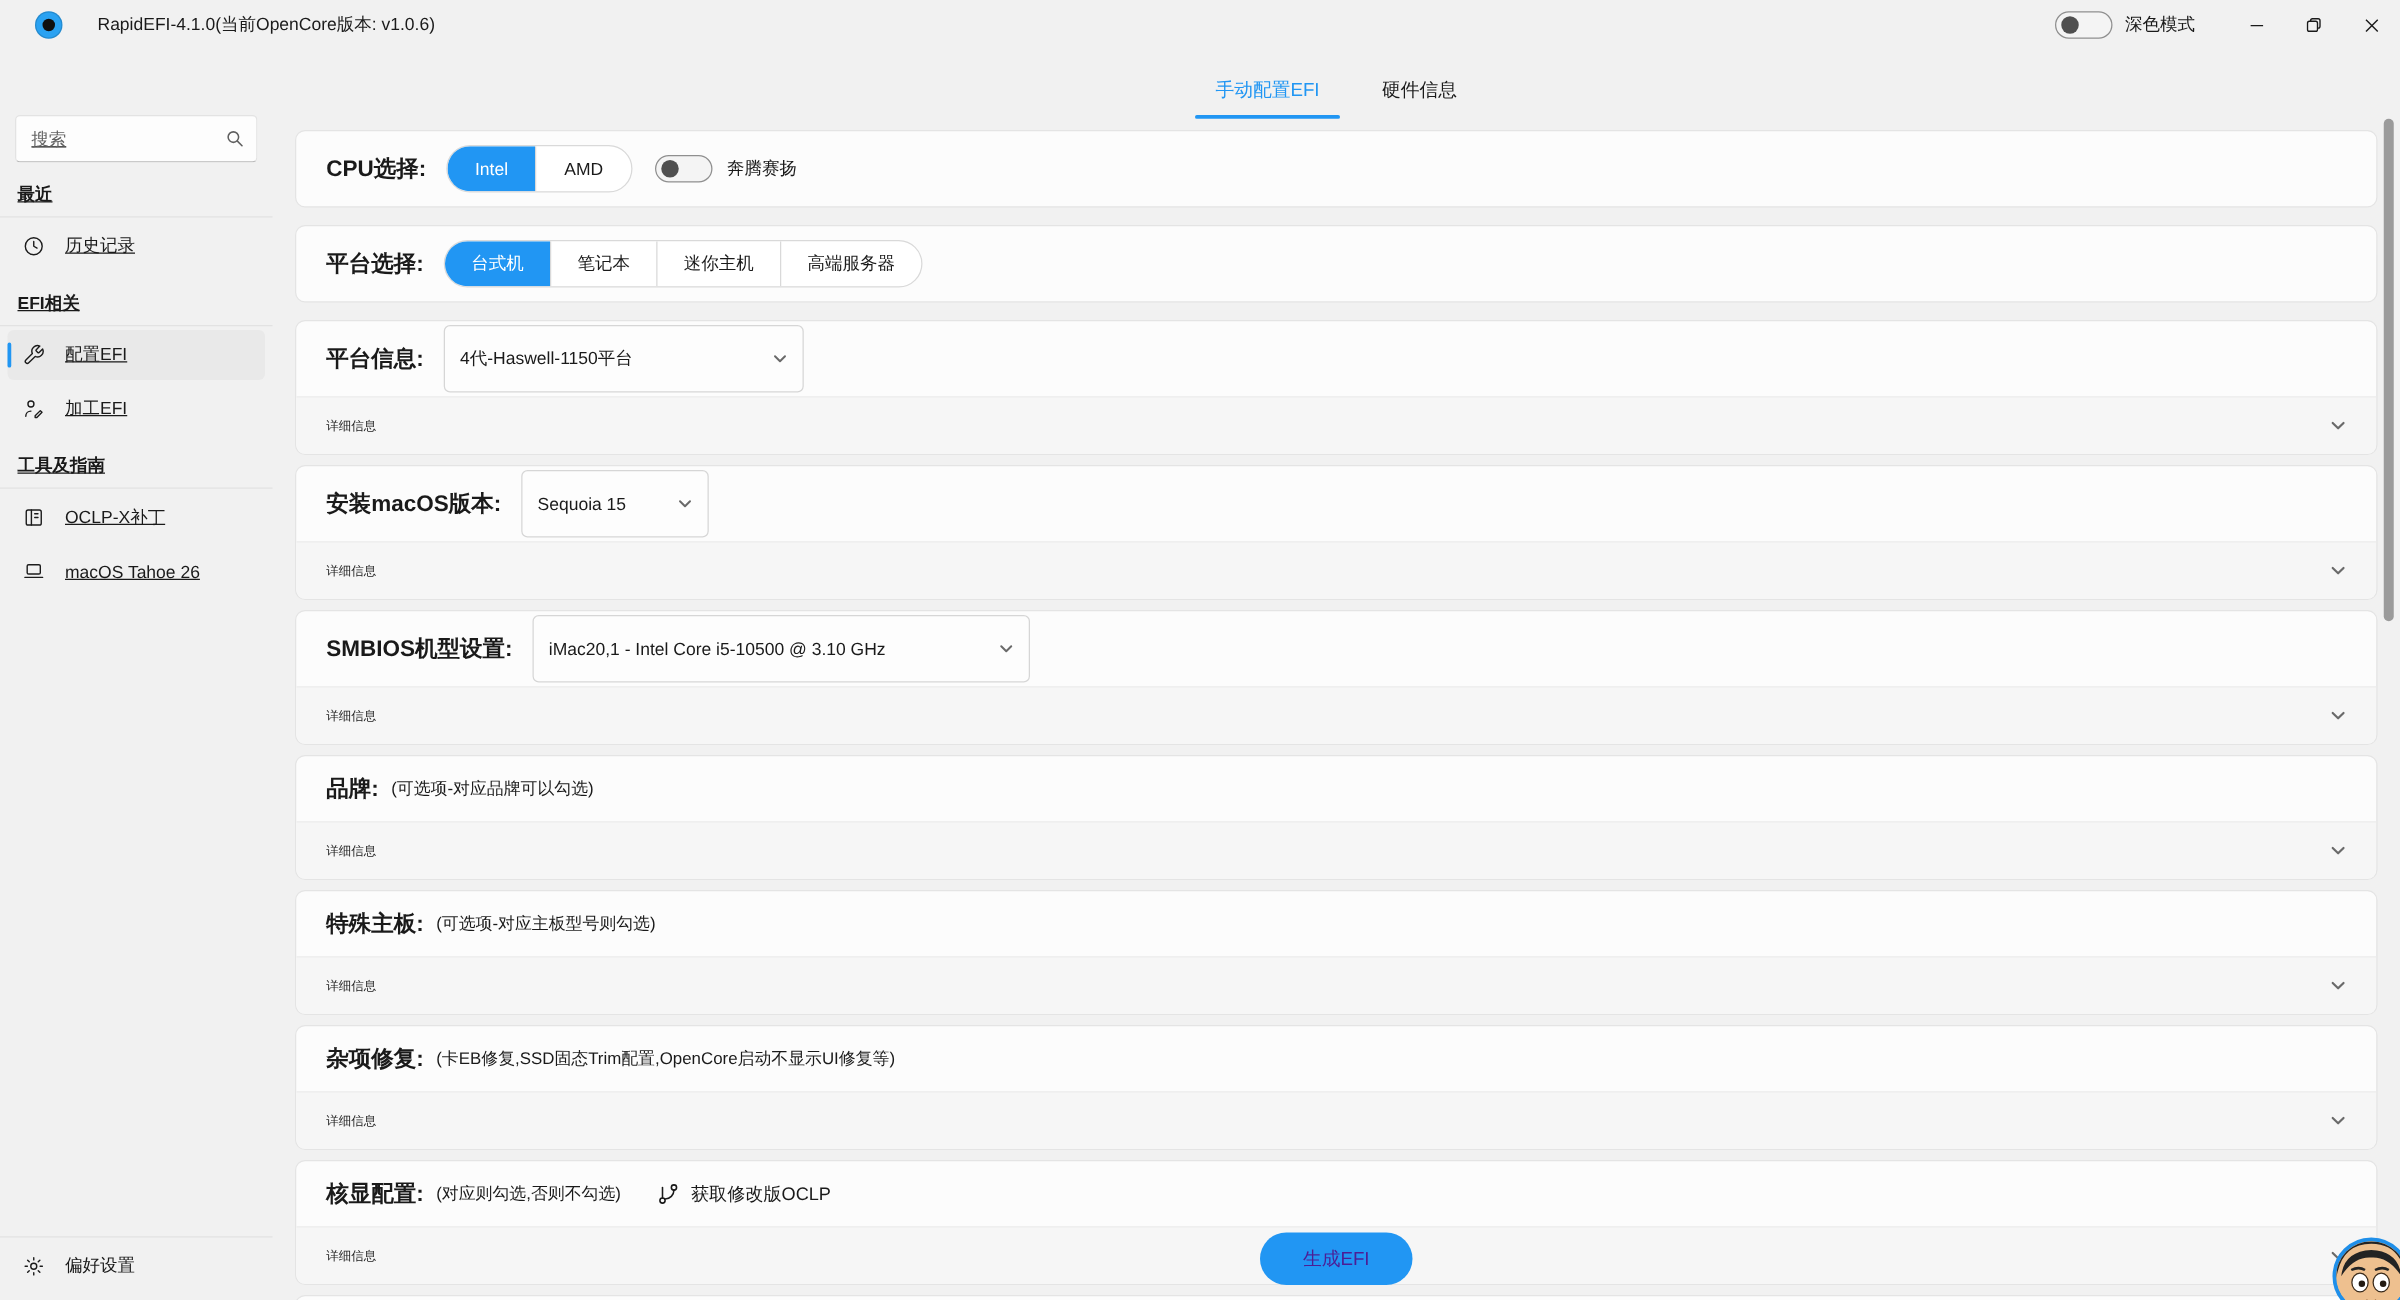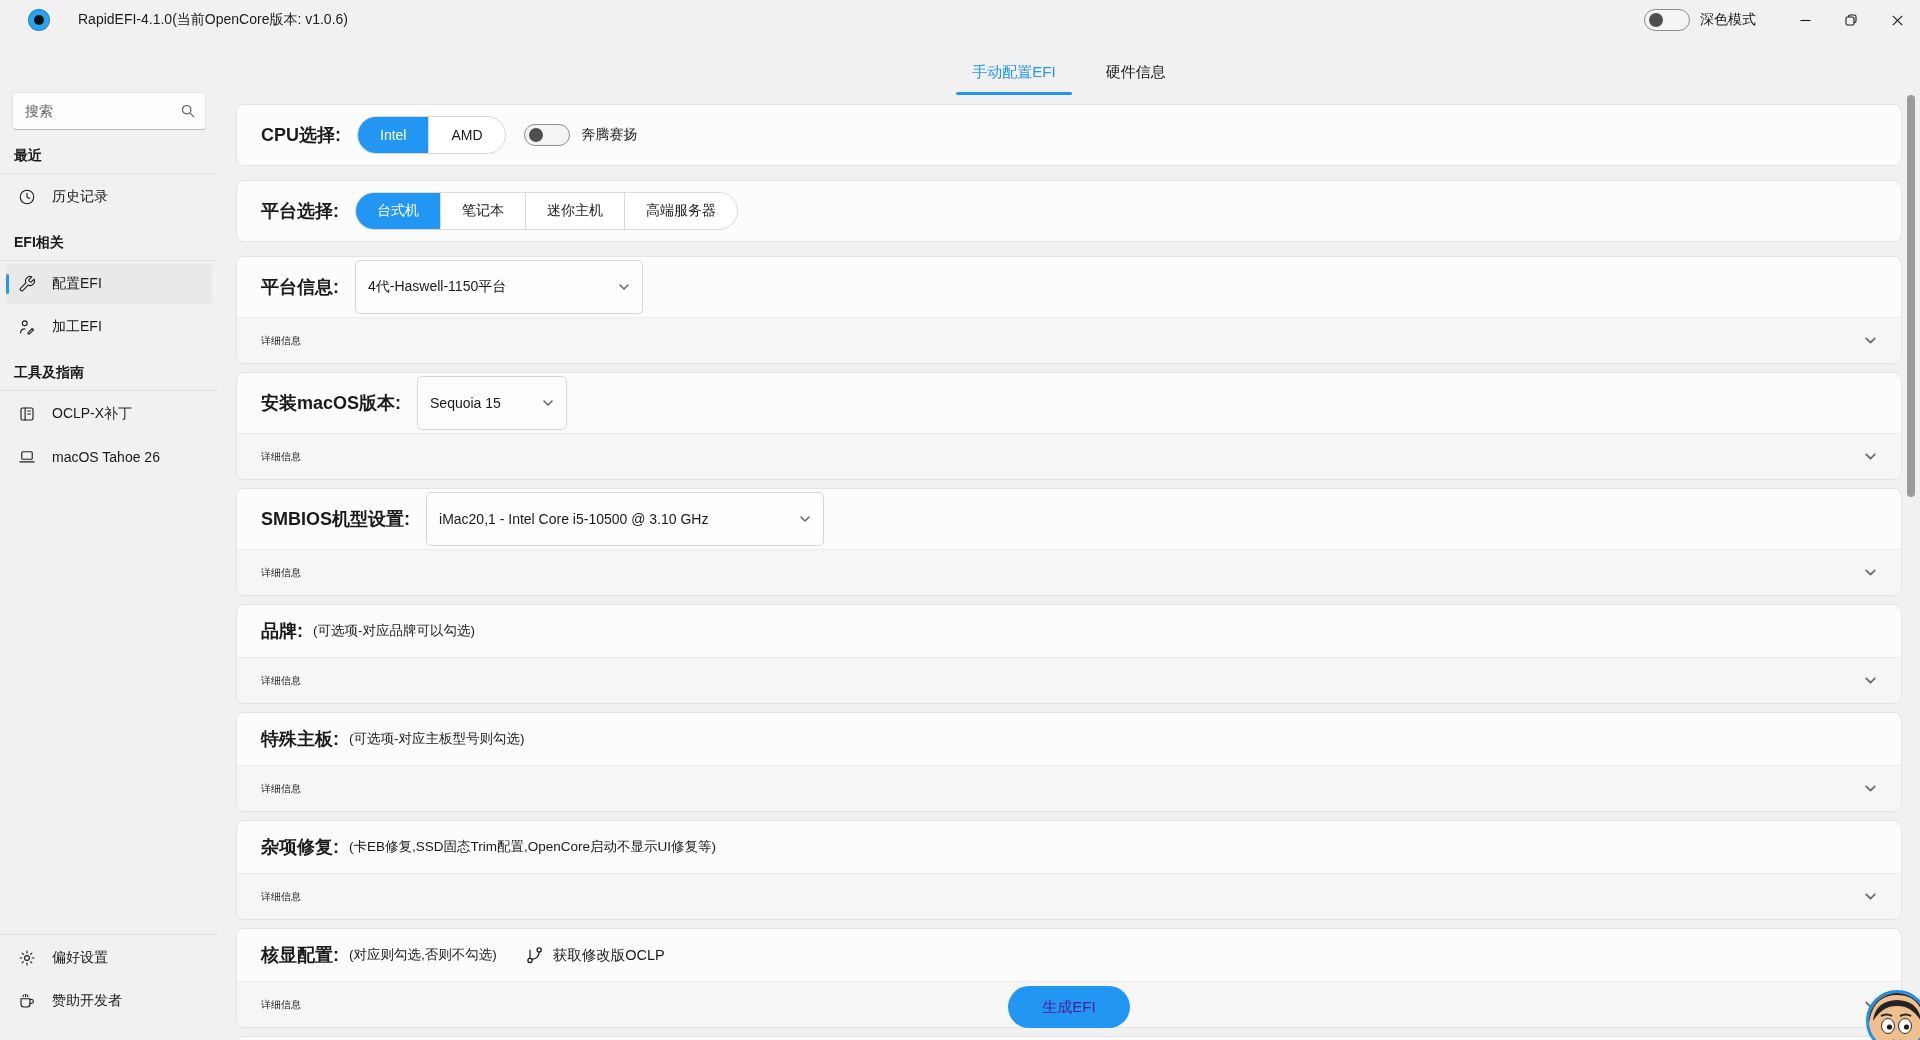--- a/index.html
+++ b/index.html
@@ -22,21 +22,21 @@
   .titlebar-right { margin-left:auto; display:flex; align-items:center; height:100%; }
   .toggle { width:46px; height:22px; border:1px solid #8f8f8f; border-radius:12px;
     background:#f4f4f4; position:relative; cursor:pointer; flex:0 0 auto; }
   .toggle .knob { position:absolute; left:4px; top:3px; width:14px; height:14px;
     border-radius:50%; background:#4f4f4f; }
   .darkmode-label { margin:0 26px 0 10px; font-size:14px; }
   .winbtn { width:46px; height:40px; display:flex; align-items:center; justify-content:center; cursor:pointer; }
   .winbtn svg { stroke:#1a1a1a; }
 
   
-  .sidebar { position:absolute; top:40px; left:0; width:218px; bottom:12px; }
+  .sidebar { position:absolute; top:40px; left:0; width:218px; bottom:0;text-decoration:underline; }
   .searchbox { margin:52px 12px 0 12px; height:38px; background:#fdfdfd;
     border:1px solid #e3e3e3; border-bottom-color:#b9b9b9; border-radius:4px;
     display:flex; align-items:center; padding:0 10px 0 12px; }
   .searchbox input { border:none; outline:none; background:transparent; flex:1;
     font-family:inherit; font-size:14px; color:#1a1a1a; min-width:0; }
   .searchbox input::placeholder { color:#636363; }
   .side-section { font-weight:bold; font-size:14px; margin:17px 0 8px 14px; }
   .side-divider { height:1px; background:#e2e2e2; margin:0; }
   .side-item { height:40px; margin:3px 6px; border-radius:5px; display:flex;
     align-items:center; gap:16px; padding:0 10px 0 12px; font-size:14px; cursor:pointer;
@@ -212,32 +212,20 @@
       <div class="side-divider"></div>
       <div class="side-item">
         <span class="sicon">
           <svg viewBox="0 0 24 24">
               <circle cx="12" cy="12" r="3.2"></circle>
               <path d="M12 2.8v2.4M12 18.8v2.4M2.8 12h2.4M18.8 12h2.4M5.5 5.5l1.7 1.7M16.8 16.8l1.7 1.7M18.5 5.5l-1.7 1.7M7.2 16.8l-1.7 1.7"></path>
             </svg>
         </span>
         <span>偏好设置</span>
       </div>
-      <div class="side-item">
-        <span class="sicon">
-          <svg viewBox="0 0 24 24">
-              <path d="M4 9h12v7a4 4 0 0 1-4 4H8a4 4 0 0 1-4-4V9z"></path>
-              <path d="M16 10h2a2.5 2.5 0 0 1 0 5h-2"></path>
-              <line x1="7" y1="4" x2="7" y2="6"></line>
-              <line x1="10" y1="3" x2="10" y2="6"></line>
-              <line x1="13" y1="4" x2="13" y2="6"></line>
-            </svg>
-        </span>
-        <span>赞助开发者</span>
-      </div>
     </div>
   </aside>
 
   <main class="content">
 
     <div class="tabs">
       <div class="tab active">手动配置EFI</div>
       <div class="tab">硬件信息</div>
     </div>
 

